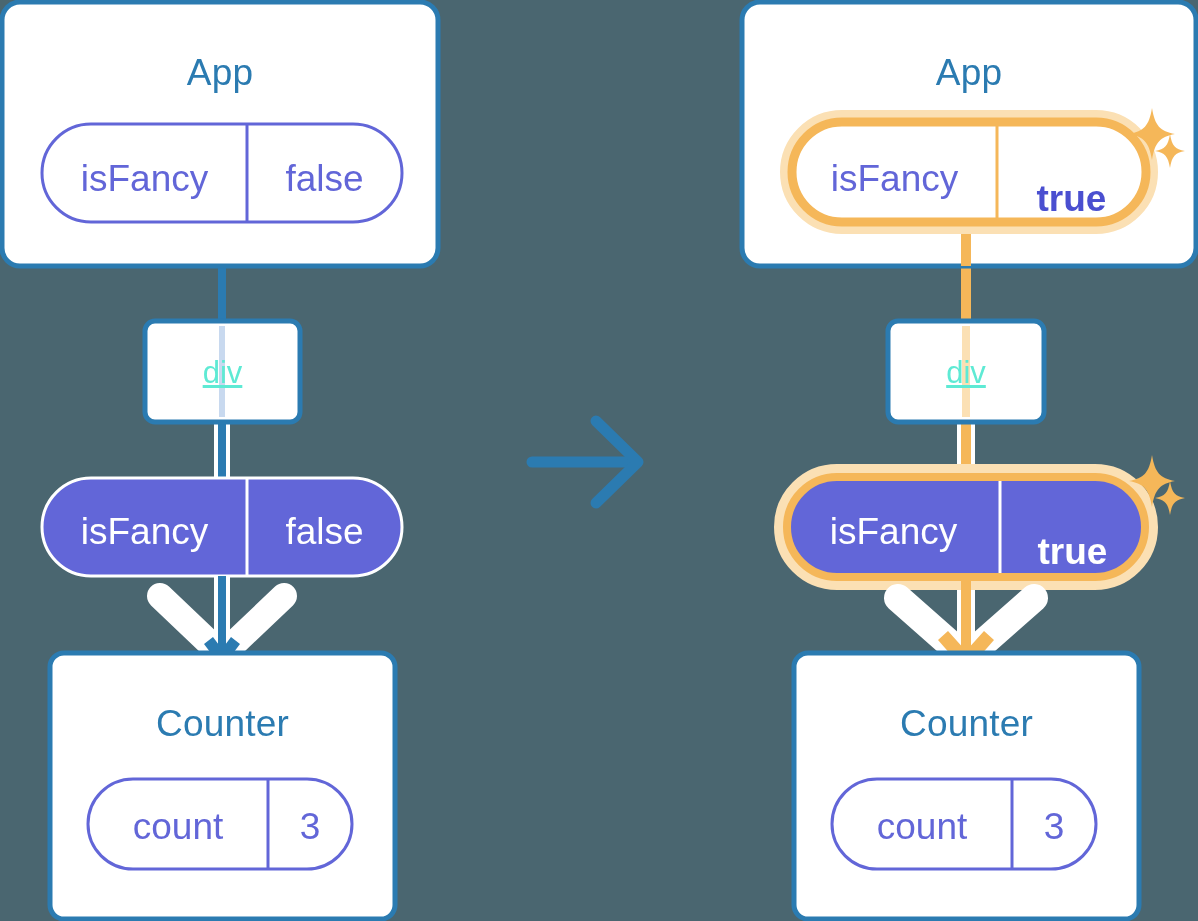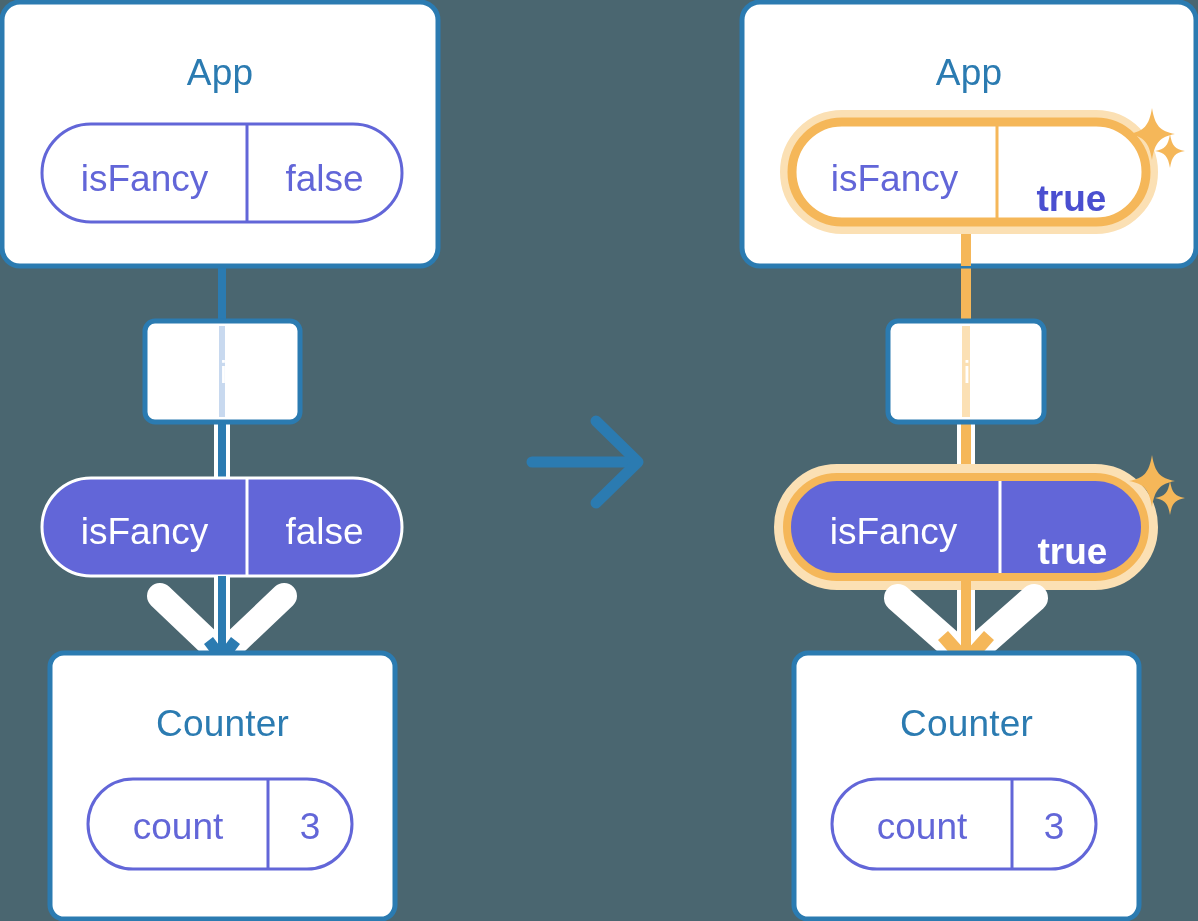--- a/index.html
+++ b/index.html
@@ -15,21 +15,21 @@
   .fg-text{position:absolute;pointer-events:none;white-space:nowrap;}
 
   .title{
     font-size:37px;color:#2b7bb1;letter-spacing:.2px;
   }
   .pill-label{font-size:37px;}
   .pill-label.ghost{color:#6266d8;}
   .pill-label.solid{color:#ffffff;}
   .pill-label.bold{font-weight:bold;margin-top:20px;}
   .pill-label.blueval{color:#4a4fd0;}
-  .div-label{font-size:31px;color:#ffffff;}
+  .div-label{font-size:31px;color:#5eead4;text-decoration:underline;}
 </style>
 </head>
 <body>
 
 <div id="stage">
 
   <svg id="scene" viewBox="0 0 1198 921">
     <defs>
       <clipPath id="clipLeftApp">
           <rect x="2" y="2" width="436" height="264" rx="18"></rect>

